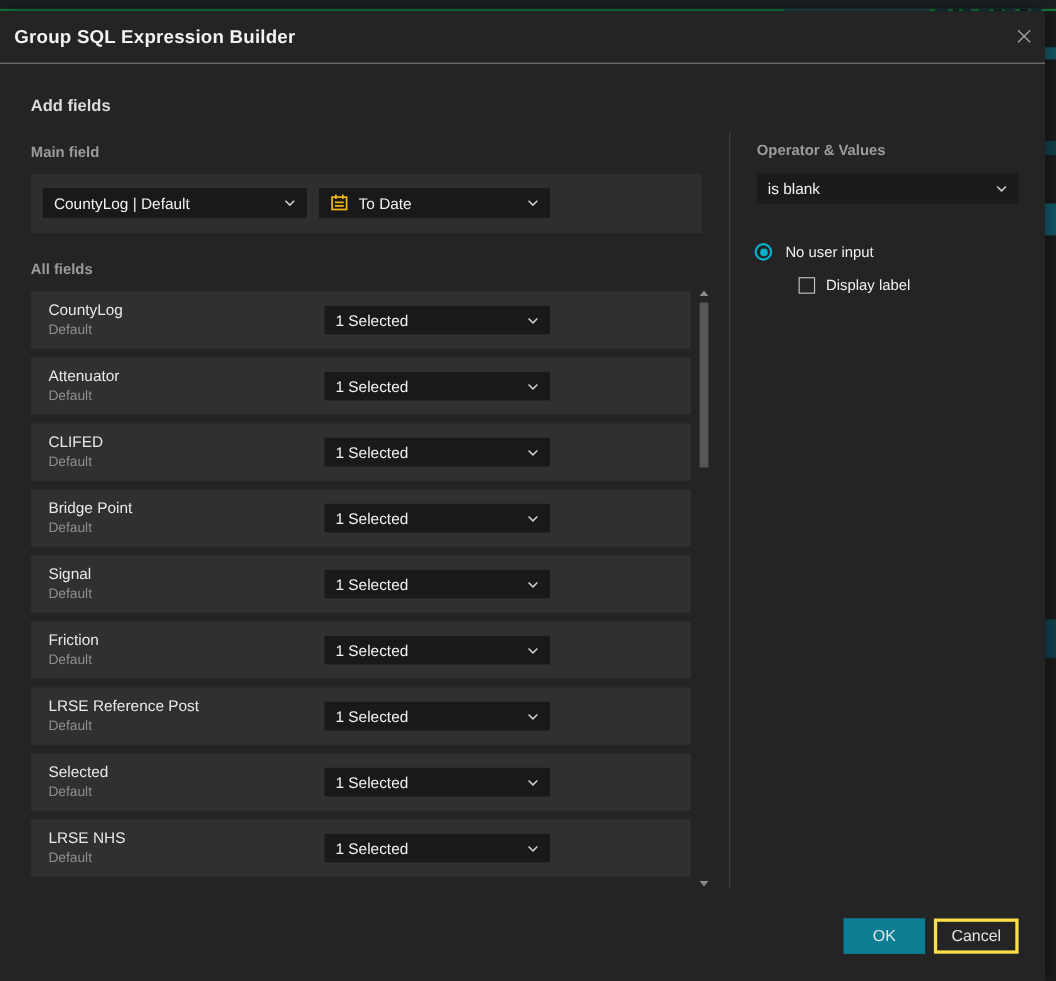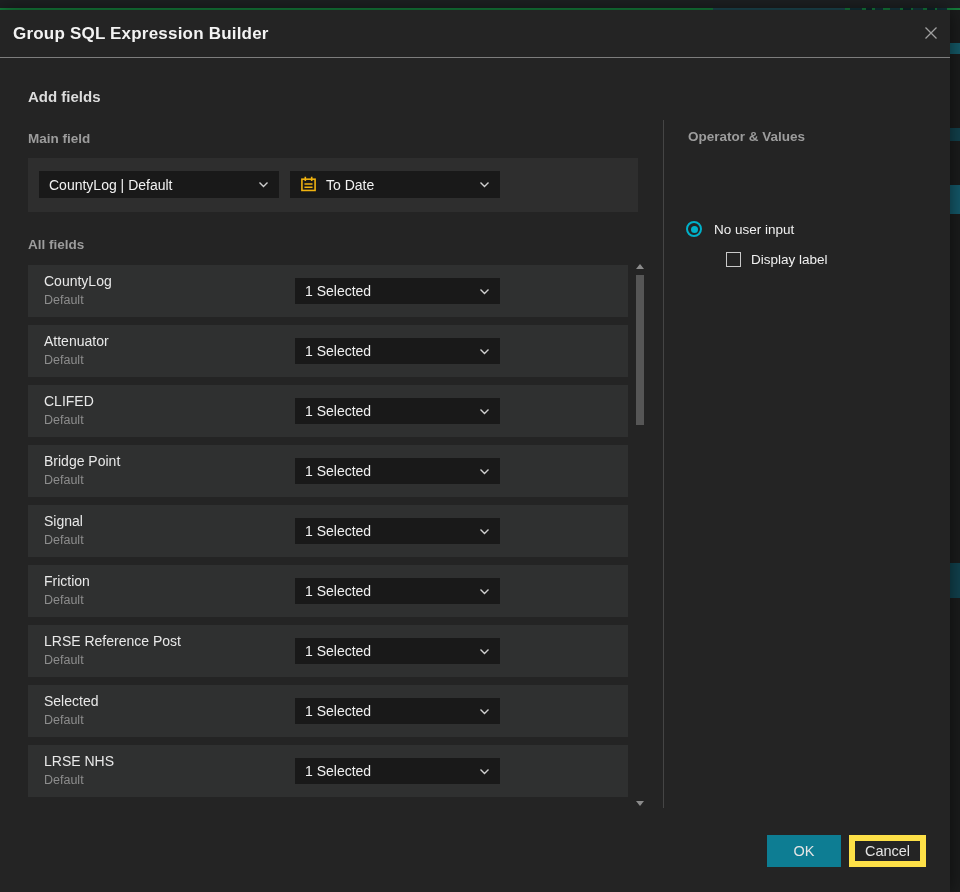--- a/index.html
+++ b/index.html
@@ -74,21 +74,21 @@
                  display:flex; align-items:center; justify-content:center; }
   .radio-dot { width:7px; height:7px; border-radius:50%; background:#00b1c9; }
   .opt-label { font-size:13.5px; color:#f0f0f0; }
 
   .check-row { position:absolute; left:708px; top:242px; display:flex; align-items:center; gap:10px; cursor:pointer;margin-left:18px; }
   .checkbox { width:15px; height:15px; border:1.5px solid #c9c9c9; background:transparent; }
 
   .btn { position:absolute; top:825px; height:32px; font-size:14.5px; font-family:"Liberation Sans", sans-serif;
          display:flex; align-items:center; justify-content:center; cursor:pointer; }
   .btn-ok { left:767px; width:74px; background:#0d7d93; color:#e5e5e5; border:1px solid #0d7d93; }
-  .btn-cancel { left:849px; width:77px; background:transparent; color:#e4e4e4; border:6px solid #fde047;text-align:center; }
+  .btn-cancel { left:849px; width:77px; background:transparent; color:#e4e4e4; border:3px solid #fde047;text-align:center; }
 </style>
 </head>
 <body>
 
 <div class="stage">
 
   <div class="top-strip">
     <div class="live-chip">
       <span class="live-dot"></span>
       <span class="live-text">Live view</span>
@@ -242,20 +242,26 @@
     <div class="scrollbar">
       <span class="sb-up"></span>
       <span class="sb-thumb"></span>
       <span class="sb-down"></span>
     </div>
 
     <div class="v-divider"></div>
 
     <div class="sec-label lab-op">Operator &amp; Values</div>
 
+    <div class="select op-select">
+      <span class="sel-text">is blank</span>
+      <svg class="chev" width="11" height="7" viewBox="0 0 11 7">
+          <path d="M1.5 1.5 L5.5 5.5 L9.5 1.5" fill="none" stroke="#cfcfcf" stroke-width="1.4"></path>
+        </svg>
+    </div>
 
     <div class="radio-row">
       <span class="radio-outer">
           <span class="radio-dot"></span>
         </span>
       <span class="opt-label">No user input</span>
     </div>
 
     <div class="check-row">
       <span class="checkbox"></span>

